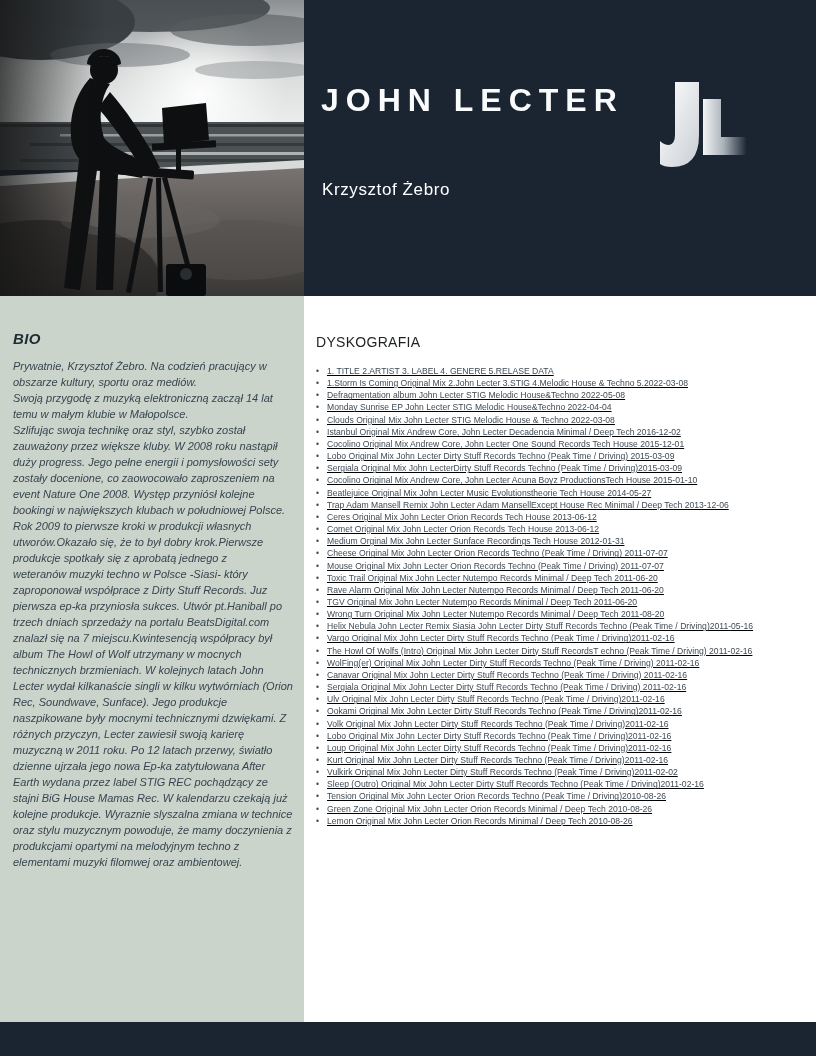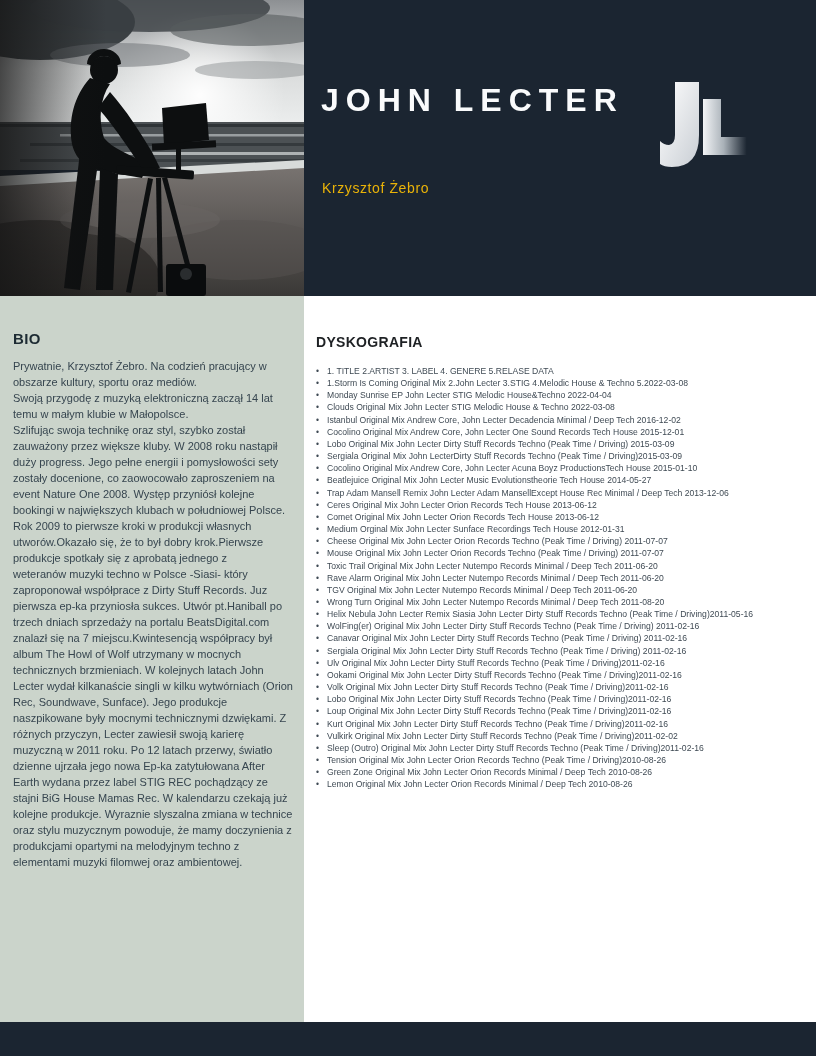--- a/index.html
+++ b/index.html
@@ -4,31 +4,31 @@
 <style>
   html,body{margin:0;padding:0;}
   body{width:816px;height:1056px;background:#ffffff;font-family:"Liberation Sans",sans-serif;position:relative;overflow:hidden;}
   .page{position:absolute;inset:0;}
 
   
   .hero{position:absolute;top:0;left:0;width:816px;height:296px;background:#1b2531;}
   .photo{position:absolute;top:0;left:0;width:304px;height:296px;overflow:hidden;}
   .photo svg{display:block;}
   .hero h1{position:absolute;left:321px;top:84px;margin:0;color:#fafbfc;font-size:32px;font-weight:700;letter-spacing:7px;line-height:1;}
-  .hero .subtitle{position:absolute;left:322px;top:180px;color:#eab308;font-size:14px;letter-spacing:0.6px;line-height:1.2;}
+  .hero .subtitle{position:absolute;left:322px;top:180px;color:#ffffff;font-size:17px;letter-spacing:0.6px;line-height:1.2;}
   .logo{position:absolute;left:659px;top:80px;width:92px;height:90px;}
 
   
-  .bio-col{position:absolute;top:296px;left:0;width:304px;height:726px;background:#cbd4cb;box-sizing:border-box;padding:34px 10px 0 13px;}
+  .bio-col{position:absolute;top:296px;left:0;width:304px;height:726px;background:#cbd4cb;box-sizing:border-box;padding:34px 10px 0 13px;font-style:italic;}
   .bio-col h2{margin:0 0 11px 0;font-size:15px;font-weight:700;color:#1d2b33;letter-spacing:0.4px;}
   .bio-text{font-size:11px;line-height:16px;color:#36454f;white-space:pre-line;}
 
   .disc-col{position:absolute;top:296px;left:304px;width:512px;height:726px;background:#ffffff;box-sizing:border-box;padding:38px 10px 0 12px;}
-  .disc-col h2{margin:0 0 15px 0;font-size:14px;font-weight:700;color:#1e2124;letter-spacing:0.3px;}
-  .disc-col ul{margin:0;padding:0;list-style:none;}
+  .disc-col h2{margin:0 0 15px 0;font-size:14px;font-weight:400;color:#1e2124;letter-spacing:0.3px;}
+  .disc-col ul{margin:0;padding:0;list-style:none;text-decoration:underline;}
   .disc-item{position:relative;padding-left:11px;font-size:8.6px;line-height:12.15px;color:#3f4a54;white-space:nowrap;}
   .disc-item::before{content:"•";position:absolute;left:0;top:0;font-size:8.6px;color:#3f4a54;}
 
   
   .footer-bar{position:absolute;left:0;top:1022px;width:816px;height:34px;background:#1b2531;}
 </style>
 </head>
 <body>
 
 <div class="page">
@@ -132,39 +132,42 @@
 Swoją przygodę z muzyką elektroniczną zaczął 14 lat temu w małym klubie w Małopolsce.
 Szlifując swoja technikę oraz styl, szybko został zauważony przez większe kluby. W 2008 roku nastąpił duży progress. Jego pełne energii i pomysłowości sety zostały docenione, co zaowocowało zaproszeniem na event Nature One 2008. Występ przyniósł kolejne bookingi w największych klubach w południowej Polsce. Rok 2009 to pierwsze kroki w produkcji własnych utworów.Okazało się, że to był dobry krok.Pierwsze produkcje spotkały się z aprobatą jednego z
 weteranów muzyki techno w Polsce -Siasi- który zaproponował współprace z Dirty Stuff Records. Juz pierwsza ep-ka przyniosła sukces. Utwór pt.Haniball po trzech dniach sprzedaży na portalu BeatsDigital.com znalazł się na 7 miejscu.Kwintesencją współpracy był album The Howl of Wolf utrzymany w mocnych technicznych brzmieniach. W kolejnych latach John Lecter wydał kilkanaście singli w kilku wytwórniach (Orion Rec, Soundwave, Sunface). Jego produkcje naszpikowane były mocnymi technicznymi dzwiękami. Z różnych przyczyn, Lecter zawiesił swoją karierę muzyczną w 2011 roku. Po 12 latach przerwy, światło dzienne ujrzała jego nowa Ep-ka zatytułowana After Earth wydana przez label STIG REC pochądzący ze stajni BiG House Mamas Rec. W kalendarzu czekają już kolejne produkcje. Wyraznie slyszalna zmiana w technice oraz stylu muzycznym powoduje, że mamy doczynienia z produkcjami opartymi na melodyjnym techno z elementami muzyki filomwej oraz ambientowej.</div>
   </aside>
 
   <section class="disc-col">
     <h2>DYSKOGRAFIA</h2>
     <ul id="disc-list">
         <li class="disc-item">1. TITLE 2.ARTIST 3. LABEL 4. GENERE 5.RELASE DATA</li>
         <li class="disc-item">1.Storm Is Coming Original Mix 2.John Lecter 3.STIG 4.Melodic House &amp; Techno 5.2022-03-08</li>
+        <li class="disc-item">Defragmentation album John Lecter  STIG Melodic House&amp;Techno 2022-05-08</li>
         <li class="disc-item">Monday  Sunrise EP John Lecter STIG Melodic House&amp;Techno 2022-04-04</li>
         <li class="disc-item">Clouds Original Mix John Lecter STIG Melodic House &amp; Techno 2022-03-08</li>
         <li class="disc-item">Istanbul Original Mix Andrew Core, John Lecter Decadencia Minimal / Deep Tech 2016-12-02</li>
         <li class="disc-item">Cocolino Original Mix Andrew Core, John Lecter One Sound Records Tech House 2015-12-01</li>
         <li class="disc-item">Lobo Original Mix John Lecter Dirty Stuff Records Techno (Peak Time / Driving) 2015-03-09</li>
         <li class="disc-item">Sergiala Original Mix John LecterDirty Stuff Records Techno (Peak Time / Driving)2015-03-09</li>
         <li class="disc-item">Cocolino Original Mix Andrew Core, John Lecter Acuna Boyz ProductionsTech House 2015-01-10</li>
         <li class="disc-item">Beatlejuice Original Mix John Lecter Music Evolutionstheorie Tech House 2014-05-27</li>
         <li class="disc-item">Trap Adam Mansell Remix John Lecter Adam MansellExcept House Rec Minimal / Deep Tech 2013-12-06</li>
         <li class="disc-item">Ceres Original Mix John Lecter Orion Records Tech House 2013-06-12</li>
         <li class="disc-item">Comet Original Mix John Lecter Orion Records Tech House 2013-06-12</li>
         <li class="disc-item">Medium Orginal Mix John Lecter Sunface Recordings Tech House 2012-01-31</li>
         <li class="disc-item">Cheese Original Mix John Lecter Orion Records Techno (Peak Time / Driving) 2011-07-07</li>
         <li class="disc-item">Mouse Original Mix John Lecter Orion Records Techno (Peak Time / Driving) 2011-07-07</li>
         <li class="disc-item">Toxic Trail Original Mix John Lecter Nutempo Records Minimal / Deep Tech 2011-06-20</li>
         <li class="disc-item">Rave Alarm Original Mix John Lecter Nutempo Records Minimal / Deep Tech 2011-06-20</li>
         <li class="disc-item">TGV Original Mix John Lecter Nutempo Records Minimal / Deep Tech 2011-06-20</li>
         <li class="disc-item">Wrong Turn Original Mix John Lecter Nutempo Records Minimal / Deep Tech 2011-08-20</li>
         <li class="disc-item">Helix Nebula John Lecter Remix Siasia John Lecter Dirty Stuff Records Techno (Peak Time / Driving)2011-05-16</li>
+        <li class="disc-item">Vargo Original Mix John Lecter Dirty Stuff Records Techno (Peak Time / Driving)2011-02-16</li>
+        <li class="disc-item">The Howl Of Wolfs (Intro) Original Mix John Lecter Dirty Stuff RecordsT echno (Peak Time / Driving) 2011-02-16</li>
         <li class="disc-item">WolFing(er) Original Mix John Lecter Dirty Stuff Records Techno (Peak Time / Driving) 2011-02-16</li>
         <li class="disc-item">Canavar Original Mix John Lecter Dirty Stuff Records Techno (Peak Time / Driving) 2011-02-16</li>
         <li class="disc-item">Sergiala Original Mix John Lecter Dirty Stuff Records Techno (Peak Time / Driving) 2011-02-16</li>
         <li class="disc-item">Ulv Original Mix John Lecter Dirty Stuff Records Techno (Peak Time / Driving)2011-02-16</li>
         <li class="disc-item">Ookami Original Mix John Lecter Dirty Stuff Records Techno (Peak Time / Driving)2011-02-16</li>
         <li class="disc-item">Volk Original Mix John Lecter Dirty Stuff Records Techno (Peak Time / Driving)2011-02-16</li>
         <li class="disc-item">Lobo Original Mix John Lecter Dirty Stuff Records Techno (Peak Time / Driving)2011-02-16</li>
         <li class="disc-item">Loup Original Mix John Lecter Dirty Stuff Records Techno (Peak Time / Driving)2011-02-16</li>
         <li class="disc-item">Kurt Original Mix John Lecter Dirty Stuff Records Techno (Peak Time / Driving)2011-02-16</li>
         <li class="disc-item">Vulkirk Original Mix John Lecter Dirty Stuff Records Techno (Peak Time / Driving)2011-02-02</li>

